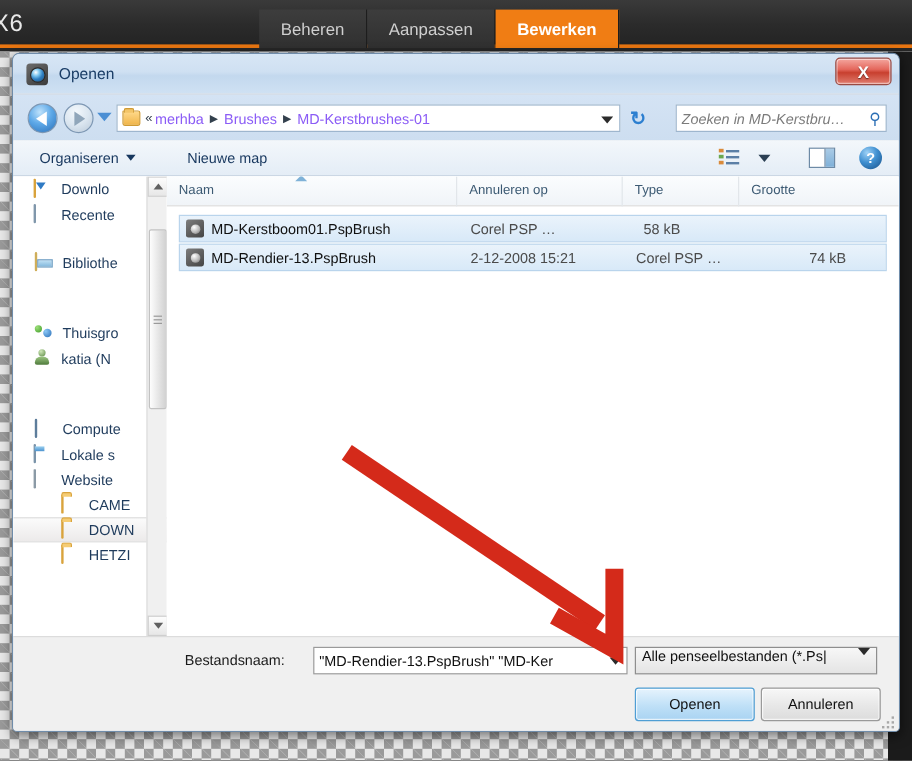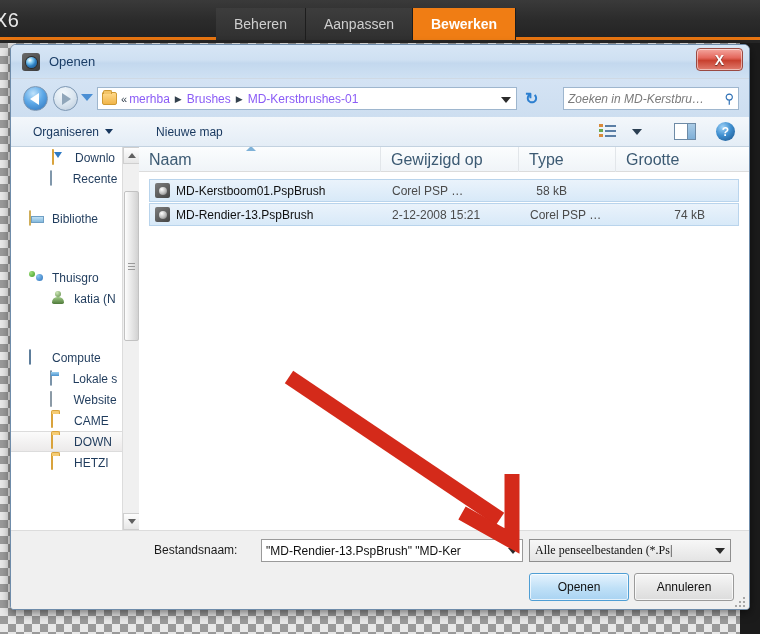--- a/index.html
+++ b/index.html
@@ -215,21 +215,21 @@
   }
   #nav-pane{
     position:relative; width:128px; height:383px;
     background:#fff; overflow:hidden;
   }
   .nav-item{
     display:flex; align-items:center; height:21px;
     padding-left:18px; white-space:nowrap; cursor:pointer;
     font-size:12px; color:#1f3b5c;
   }
-  .nav-item.indent1{ padding-left:17px;justify-content:center; }
+  .nav-item.indent1{ padding-left:17px; }
   .nav-item.indent2{ padding-left:40px; }
   .nav-item.selected{
     background:linear-gradient(180deg,#fbfbfb,#eceaea);
     border-top:1px solid #dcdcdc; border-bottom:1px solid #dcdcdc;
   }
   .nav-spacer{ height:19px; }
   .ni-icon{ width:17px; height:15px; margin-right:6px; flex:none; position:relative; }
   .ico-folder{
     background:linear-gradient(180deg,#ffe2a0,#f2be56);
     border:1px solid #d9a33c; border-radius:1px 2px 2px 2px;
@@ -325,21 +325,21 @@
   #file-pane{
     position:relative; flex:1; background:#fff; overflow:hidden;
   }
   #column-header{
     display:flex; height:25px;
     background:linear-gradient(180deg,#fbfdfe,#f0f4f8);
     border-bottom:1px solid #dcdcdc;
     align-items:center;
   }
   .col-head{
-    font-size:16px; color:#3c5a73; padding-left:10px;
+    font-size:11px; color:#3c5a73; padding-left:10px;
     border-right:1px solid #e2e6ea; height:25px; line-height:25px;
     cursor:pointer; position:relative;
   }
   .col-head.c-name{ width:242px; }
   .col-head.c-mod{ width:138px; }
   .col-head.c-type{ width:97px; }
   .col-head.c-size{ width:95px; border-right:none; }
   #sort-indicator{
     position:absolute; left:107px; top:-1px;
     width:0;height:0;border-left:5px solid transparent;border-right:5px solid transparent;
@@ -385,21 +385,21 @@
     flex:1; font-size:12px; color:#101010; white-space:nowrap; overflow:hidden;
   }
   #filename-caret{
     width:0;height:0;border-left:5px solid transparent;border-right:5px solid transparent;
     border-top:6px solid #2b2b2b; cursor:pointer;
   }
   #filetype-field{
     position:absolute; left:518px; top:8px; width:202px; height:23px;
     background:linear-gradient(180deg,#f7f7f7,#e4e4e4);
     border:1px solid #8e8e8e;
-    display:flex; align-items:center; padding:0 5px; cursor:pointer;font-family:Liberation Serif, serif;
+    display:flex; align-items:flex-start; padding:0 5px; cursor:pointer;
   }
   #filetype-value{
     flex:1; font-size:12px; color:#101010; white-space:nowrap; overflow:hidden;
   }
   #filetype-caret{
     width:0;height:0;border-left:5px solid transparent;border-right:5px solid transparent;
     border-top:6px solid #2b2b2b;
   }
   .dlg-button{
     position:absolute; top:42px; height:28px;
@@ -587,21 +587,21 @@
         </div>
       </div>
     </div>
 
     <div id="file-pane">
       <div id="column-header">
         <div class="col-head c-name">
           <span id="sort-indicator"></span>
           <span>Naam</span>
         </div>
-        <div class="col-head c-mod">Gewijzigd op</div>
+        <div class="col-head c-mod">Annuleren op</div>
         <div class="col-head c-type">Type</div>
         <div class="col-head c-size">Grootte</div>
       </div>
 
       <div id="file-rows">
         <div class="file-row">
           <span class="fr-icon"></span>
           <span class="fr-name">MD-Kerstboom01.PspBrush</span>
           <span class="fr-type">Corel PSP …</span>
           <span class="fr-size">58 kB</span>

